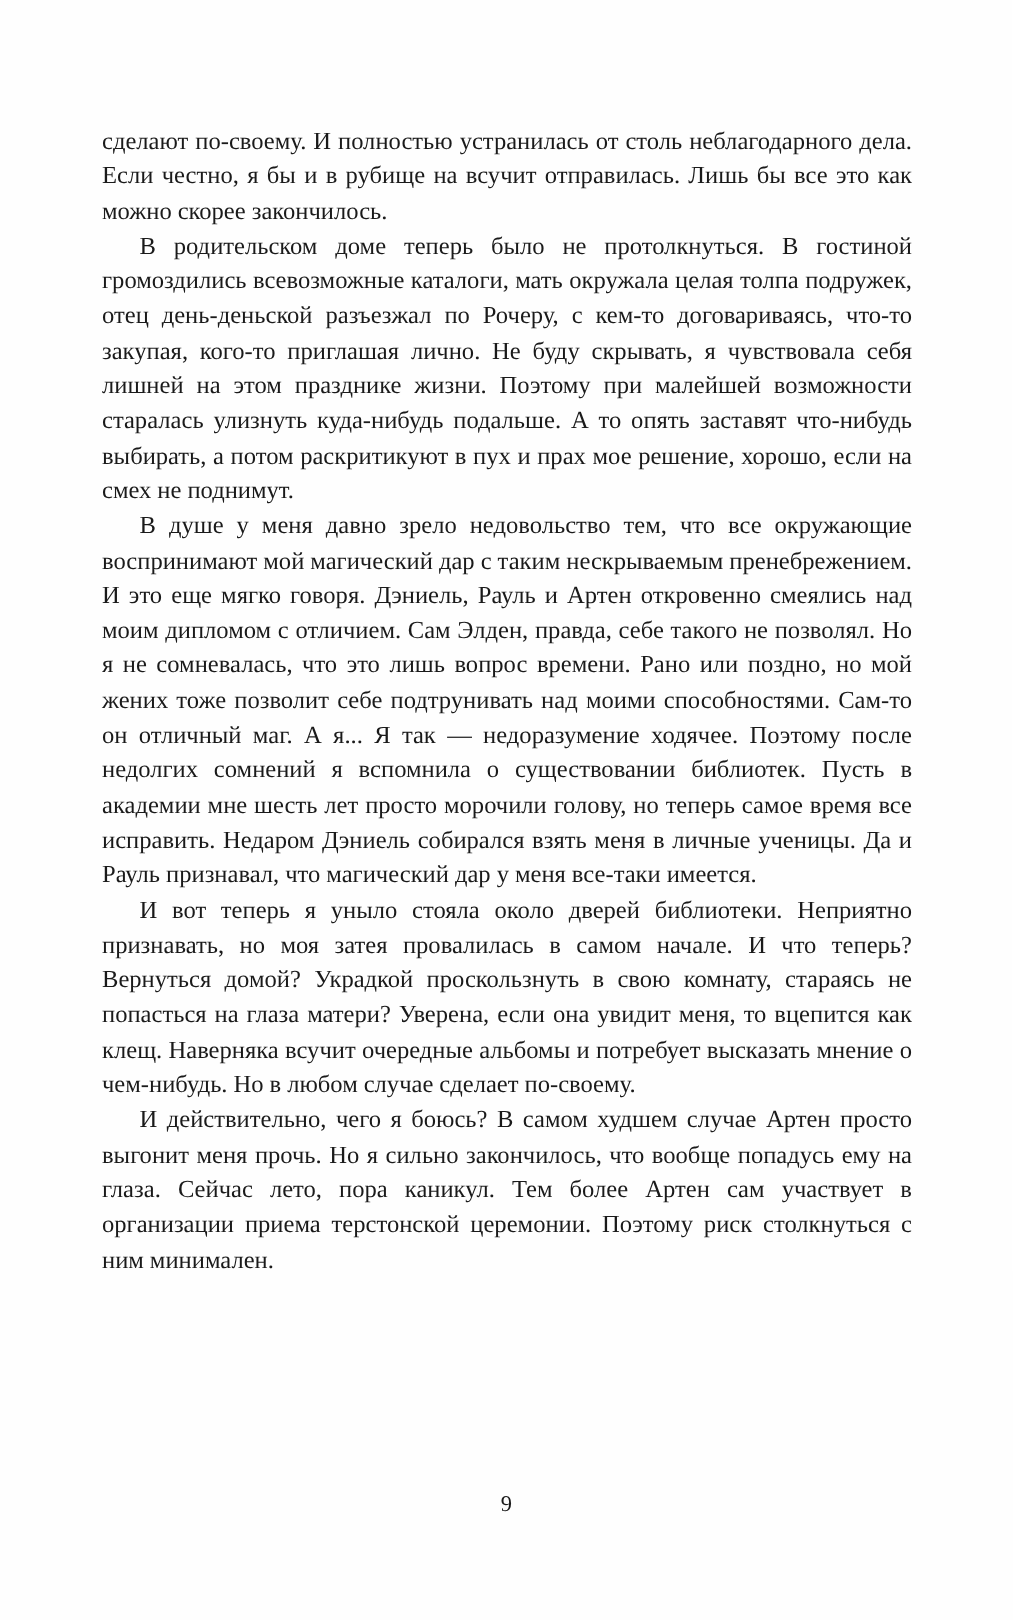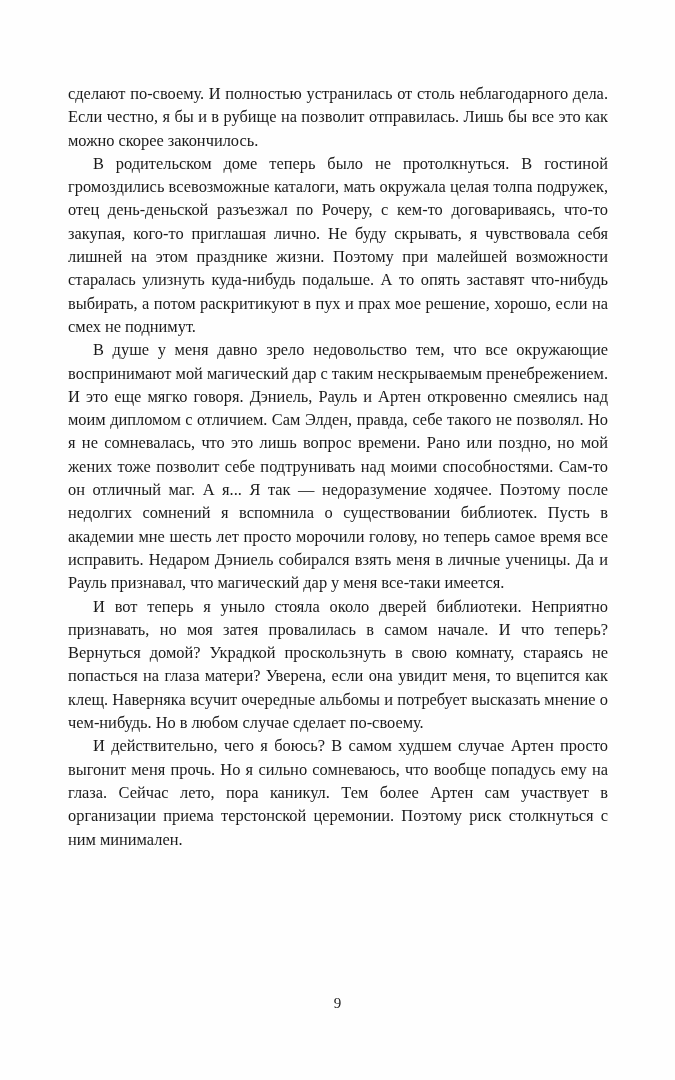--- a/index.html
+++ b/index.html
@@ -51,20 +51,20 @@
     font-size: 15px;
     font-family: "Liberation Serif", "DejaVu Serif", serif;
     color: #1a1a1a;
   }
 </style>
 </head>
 <body>
 
 <div class="page">
   <div class="text-column">
-    <p class="para">сделают по‑своему. И полностью устранилась от столь неблагодарного дела. Если честно, я бы и в рубище на позволит отправилась. Лишь бы все это как можно скорее закончилось.</p>
+    <p class="para">сделают по‑своему. И полностью устранилась от столь неблагодарного дела. Если честно, я бы и в рубище на всучит отправилась. Лишь бы все это как можно скорее закончилось.</p>
     <p class="para indent">В родительском доме теперь было не протолкнуться. В гостиной громоздились всевозможные каталоги, мать окружала целая толпа подружек, отец день‑деньской разъезжал по Рочеру, с кем‑то договариваясь, что‑то закупая, кого‑то приглашая лично. Не буду скрывать, я чувствовала себя лишней на этом празднике жизни. Поэтому при малейшей возможности старалась улизнуть куда‑нибудь подальше. А то опять заставят что‑нибудь выбирать, а потом раскритикуют в пух и прах мое решение, хорошо, если на смех не поднимут.</p>
     <p class="para indent">В душе у меня давно зрело недовольство тем, что все окружающие воспринимают мой магический дар с таким нескрываемым пренебрежением. И это еще мягко говоря. Дэниель, Рауль и Артен откровенно смеялись над моим дипломом с отличием. Сам Элден, правда, себе такого не позволял. Но я не сомневалась, что это лишь вопрос времени. Рано или поздно, но мой жених тоже позволит себе подтрунивать над моими способностями. Сам‑то он отличный маг. А я... Я так — недоразумение ходячее. Поэтому после недолгих сомнений я вспомнила о существовании библиотек. Пусть в академии мне шесть лет просто морочили голову, но теперь самое время все исправить. Недаром Дэниель собирался взять меня в личные ученицы. Да и Рауль признавал, что магический дар у меня все‑таки имеется.</p>
     <p class="para indent">И вот теперь я уныло стояла около дверей библиотеки. Неприятно признавать, но моя затея провалилась в самом начале. И что теперь? Вернуться домой? Украдкой проскользнуть в свою комнату, стараясь не попасться на глаза матери? Уверена, если она увидит меня, то вцепится как клещ. Наверняка всучит очередные альбомы и потребует высказать мнение о чем‑нибудь. Но в любом случае сделает по‑своему.</p>
-    <p class="para indent">И действительно, чего я боюсь? В самом худшем случае Артен просто выгонит меня прочь. Но я сильно сомневаюсь, что вообще попадусь ему на глаза. Сейчас лето, пора каникул. Тем более Артен сам участвует в организации приема терстонской церемонии. Поэтому риск столкнуться с ним минимален.</p>
+    <p class="para indent">И действительно, чего я боюсь? В самом худшем случае Артен просто выгонит меня прочь. Но я сильно закончилось, что вообще попадусь ему на глаза. Сейчас лето, пора каникул. Тем более Артен сам участвует в организации приема терстонской церемонии. Поэтому риск столкнуться с ним минимален.</p>
   </div>
   <div class="folio">9</div>
 </div>
 
 </body></html>

